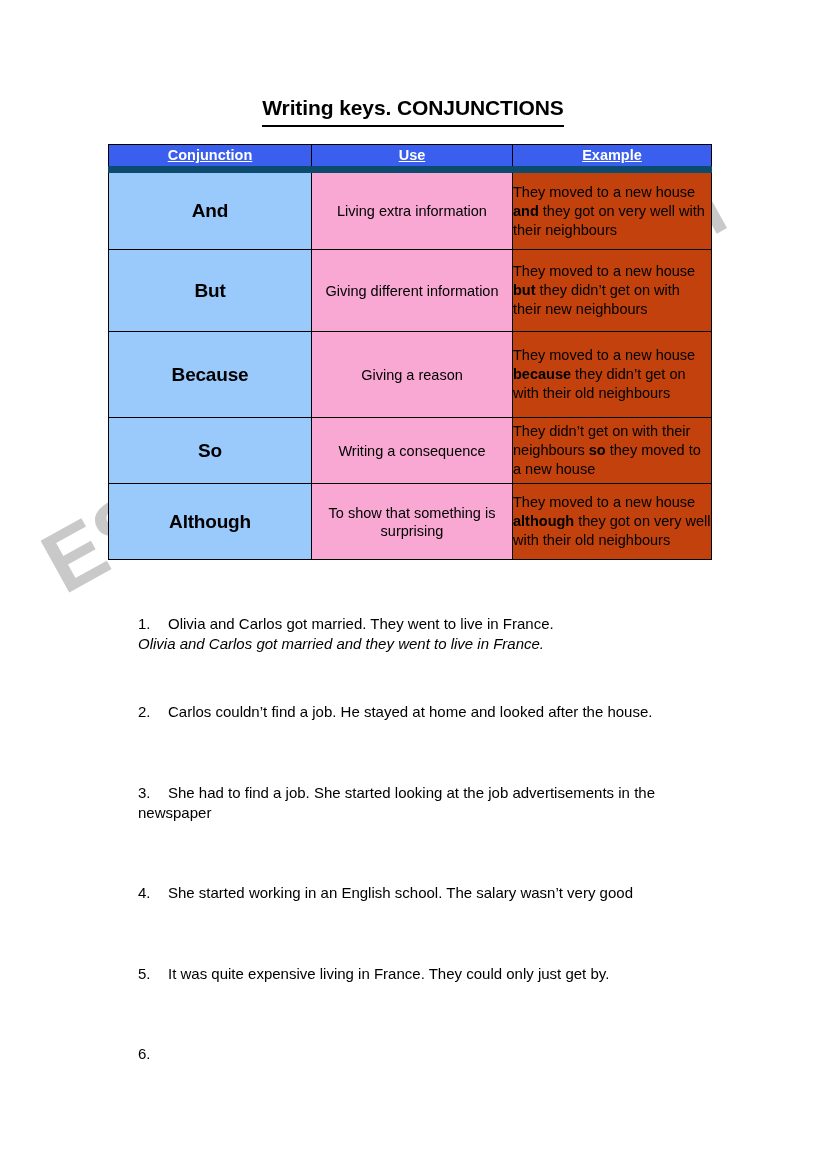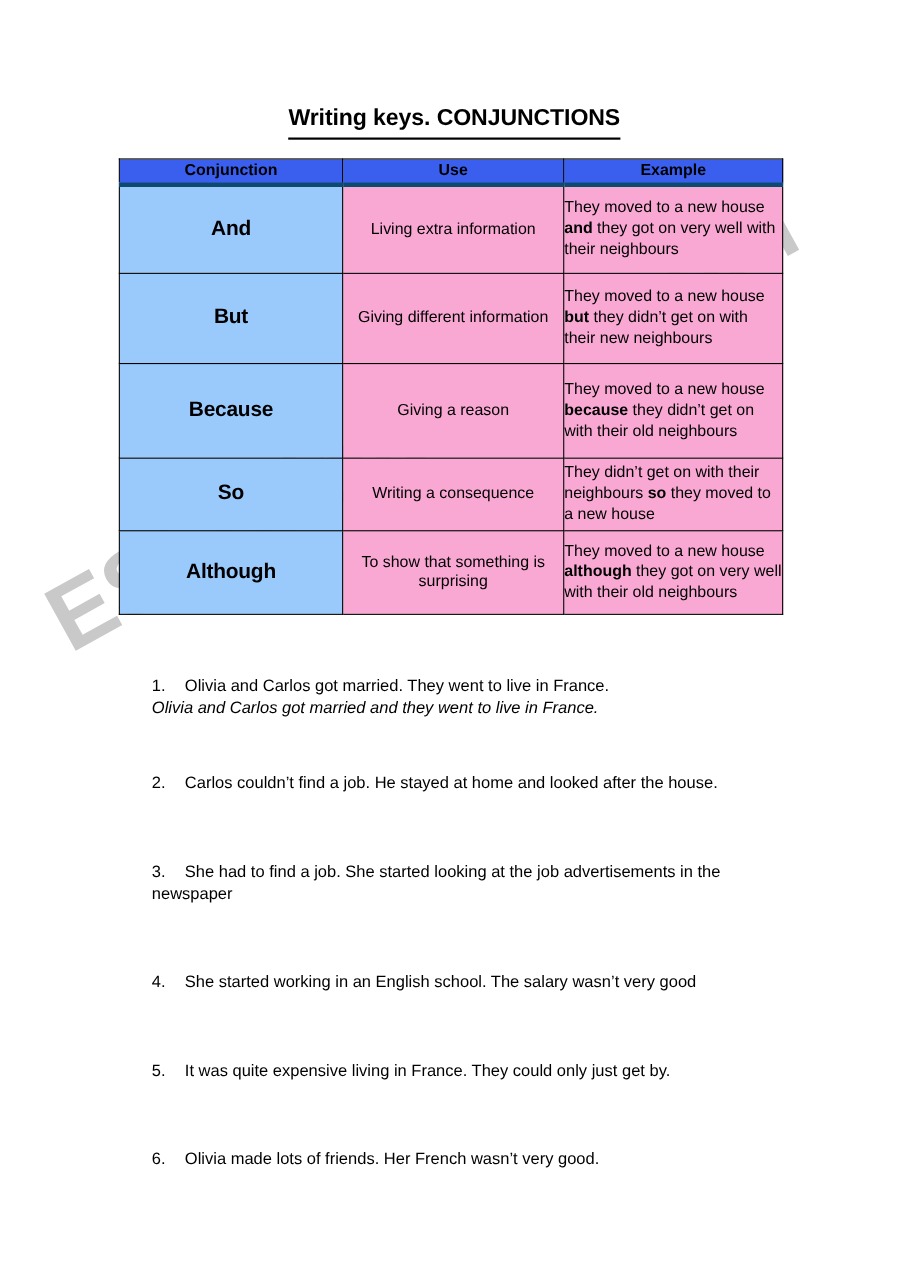--- a/index.html
+++ b/index.html
@@ -67,48 +67,49 @@
     border-collapse: collapse;
     table-layout: fixed;
   }
   #conj-table td, #conj-table th {
     border: 1px solid #000000;
     vertical-align: middle;
     padding: 0;
   }
   #conj-table th {
     background: #3A5FEF;
-    color: #000000;
+    color: #ffffff;
     font-size: 14.5px;
     font-weight: bold;
     text-align: center;
     height: 21px;
     line-height: 21px;
-    border-bottom: 4px solid #0c4a6e;
+    border-bottom: 7px solid #0c4a6e;
+    text-decoration: underline;
   }
   .col-conj { width: 203px; }
   .col-use  { width: 201px; }
   .col-ex   { width: 199px; }
 
   td.cell-conj {
     background: #9AC9FB;
     text-align: center;
     font-size: 19px;
     font-weight: bold;
     letter-spacing: -0.2px;
   }
   td.cell-use {
     background: #f9a8d4;
     text-align: center;
     font-size: 14.5px;
     line-height: 18px;
     padding: 0 6px;
   }
   td.cell-ex {
-    background: #f9a8d4;
+    background: #c2410c;
     text-align: left;
     font-size: 14.5px;
     line-height: 19px;
     padding: 2px 4px 2px 6px;
     vertical-align: top;
   }
   td.cell-ex b { font-weight: bold; }
 
   
   #instruction {
@@ -198,16 +199,16 @@
       </tbody>
   </table>
 
 
   <div id="items">
       <div class="item" style="position: absolute; left: 0px; top: 0px; width: 600px;"><span class="num">1.</span><span class="body"><span>Olivia and Carlos got married. They went to live in France.</span><span class="answer">Olivia and Carlos got married and they went to live in France.</span></span></div>
       <div class="item" style="position: absolute; left: 0px; top: 88px; width: 600px;"><span class="num">2.</span><span class="body"><span>Carlos couldn’t find a job. He stayed at home and looked after the house.</span></span></div>
       <div class="item" style="position: absolute; left: 0px; top: 169px; width: 570px;"><span class="num">3.</span><span class="body"><span>She had to find a job. She started looking at the job advertisements in the newspaper</span></span></div>
       <div class="item" style="position: absolute; left: 0px; top: 269px; width: 600px;"><span class="num">4.</span><span class="body"><span>She started working in an English school. The salary wasn’t very good</span></span></div>
       <div class="item" style="position: absolute; left: 0px; top: 350px; width: 600px;"><span class="num">5.</span><span class="body"><span>It was quite expensive living in France. They could only just get by.</span></span></div>
-      <div class="item" style="position: absolute; left: 0px; top: 430px; width: 600px;"><span class="num">6.</span><span class="body"><span>Olivia made lots of friends. Her French wasn’t very good.</span></span></div>
+      <div class="item" style="position: absolute; left: 0px; top: 430px; width: 600px;"><span class="num">6.</span></div>
     </div>
 
 </div>
 
 </body></html>

